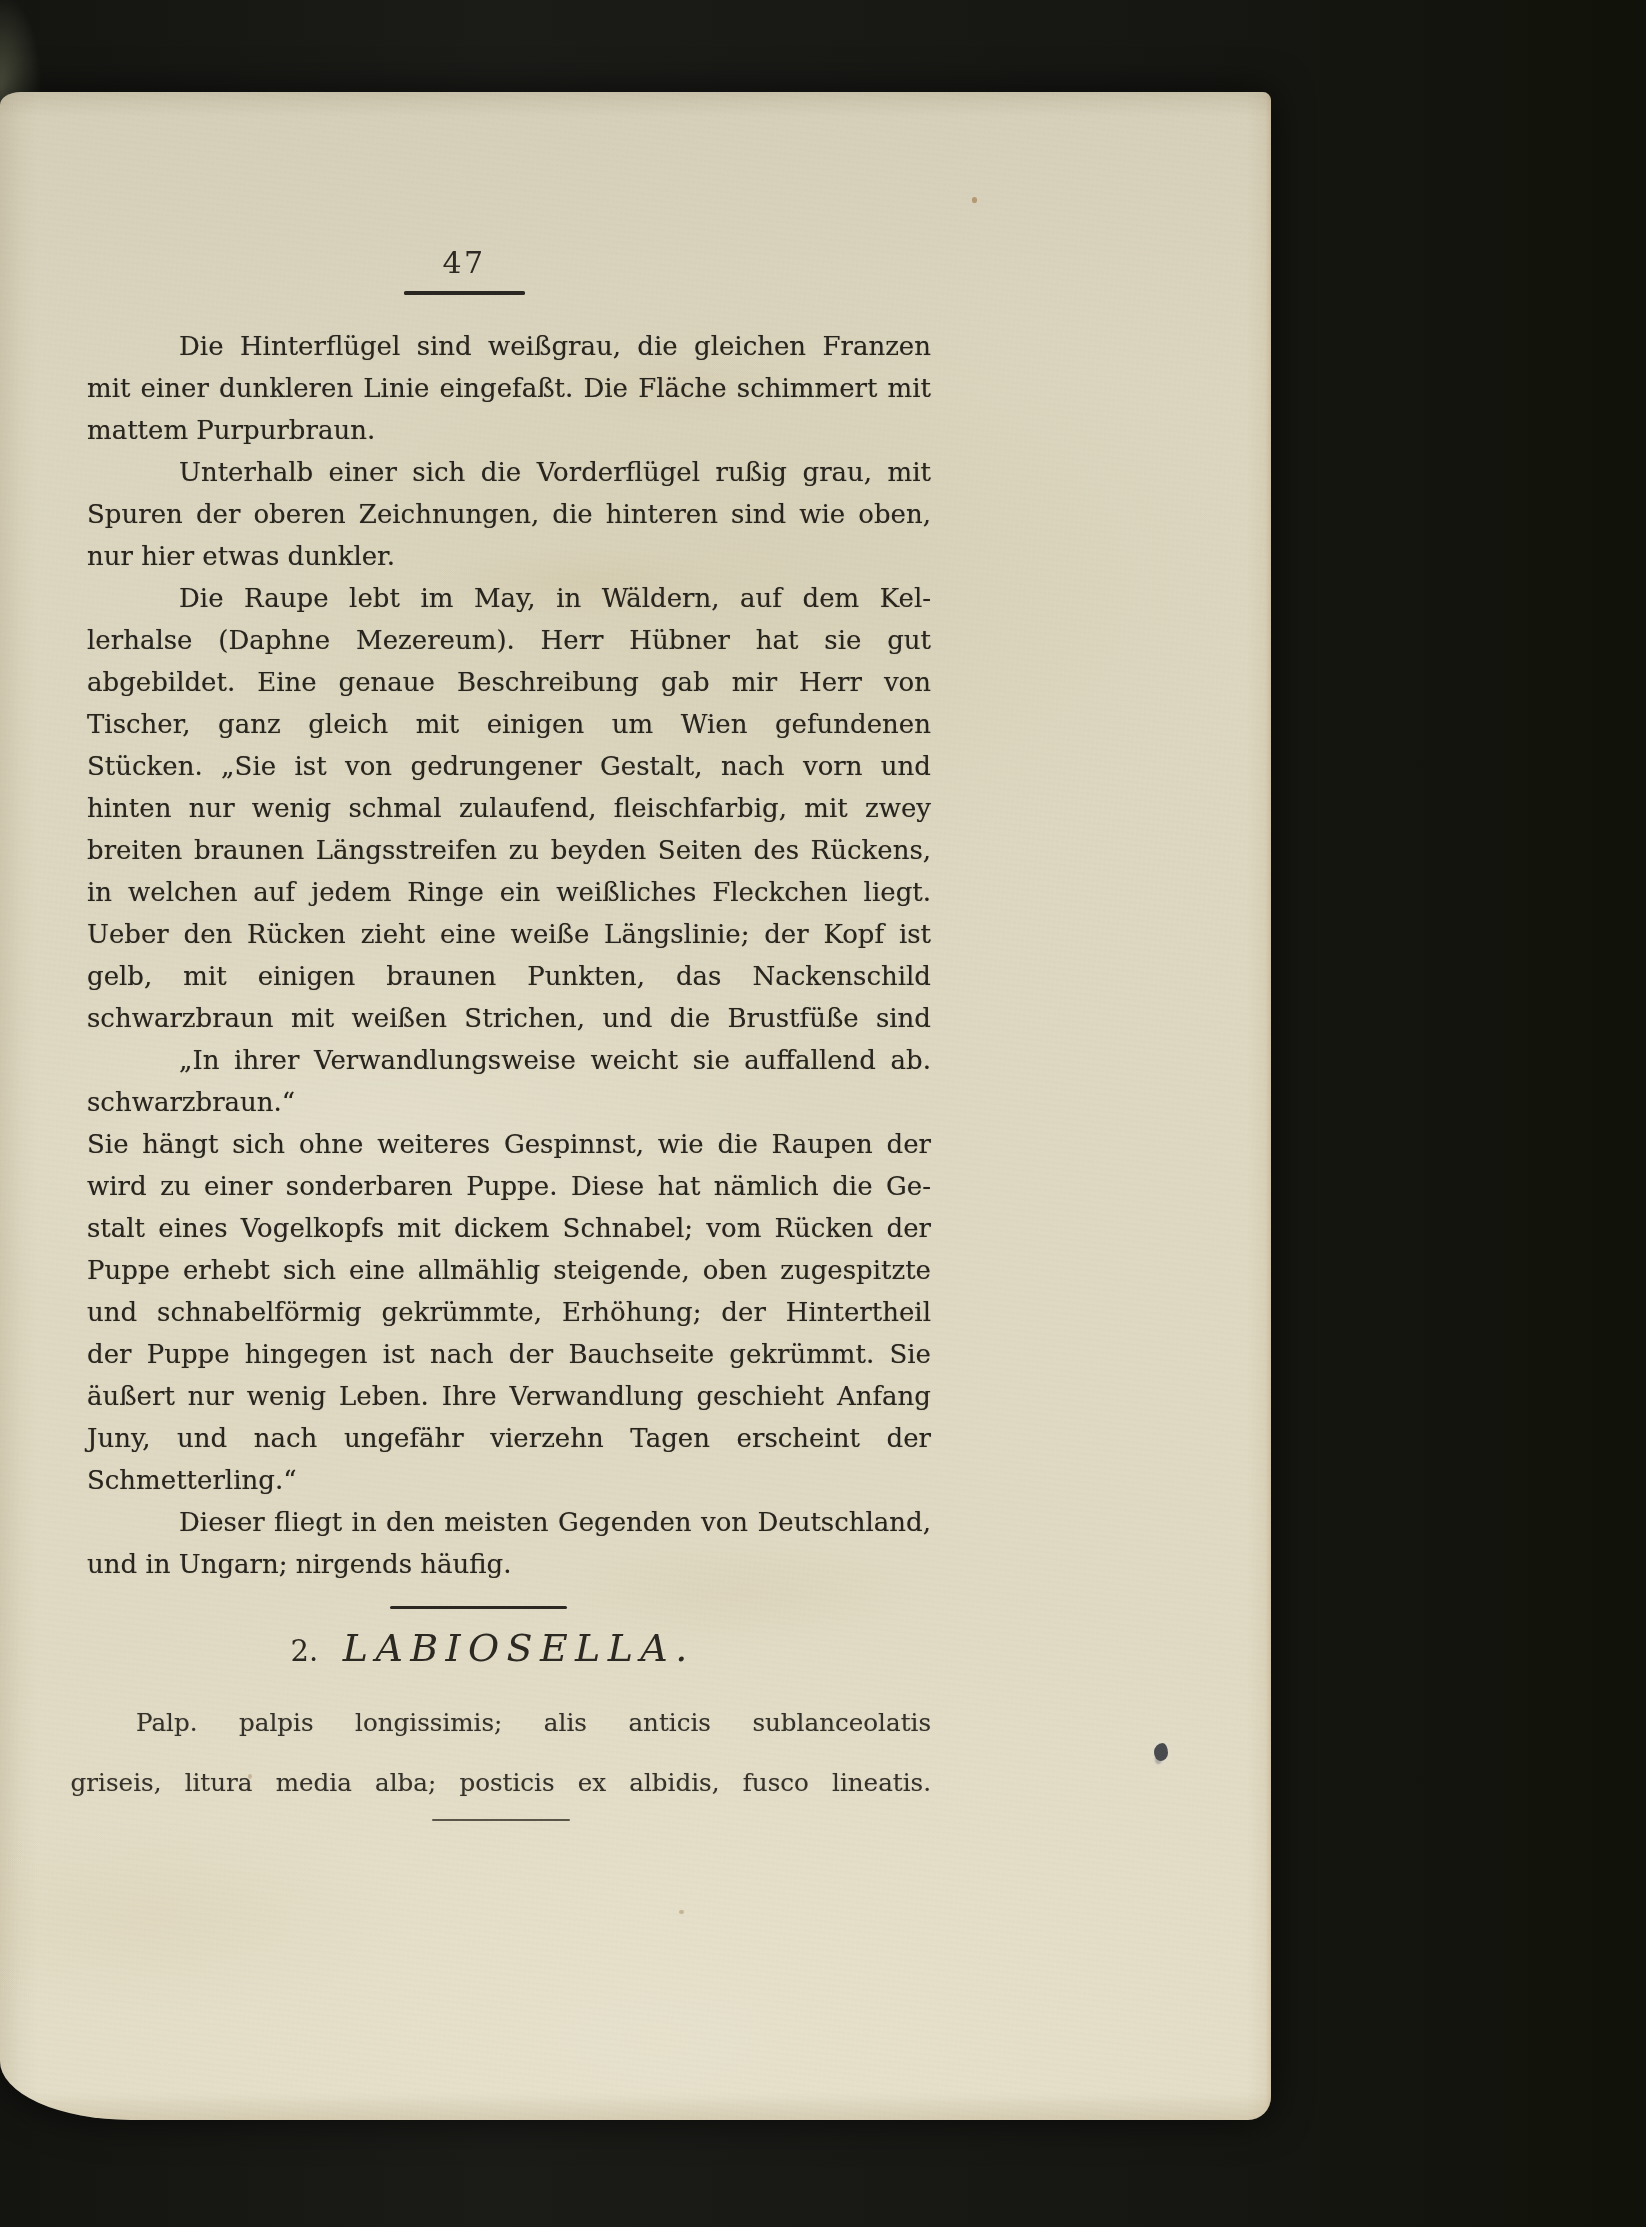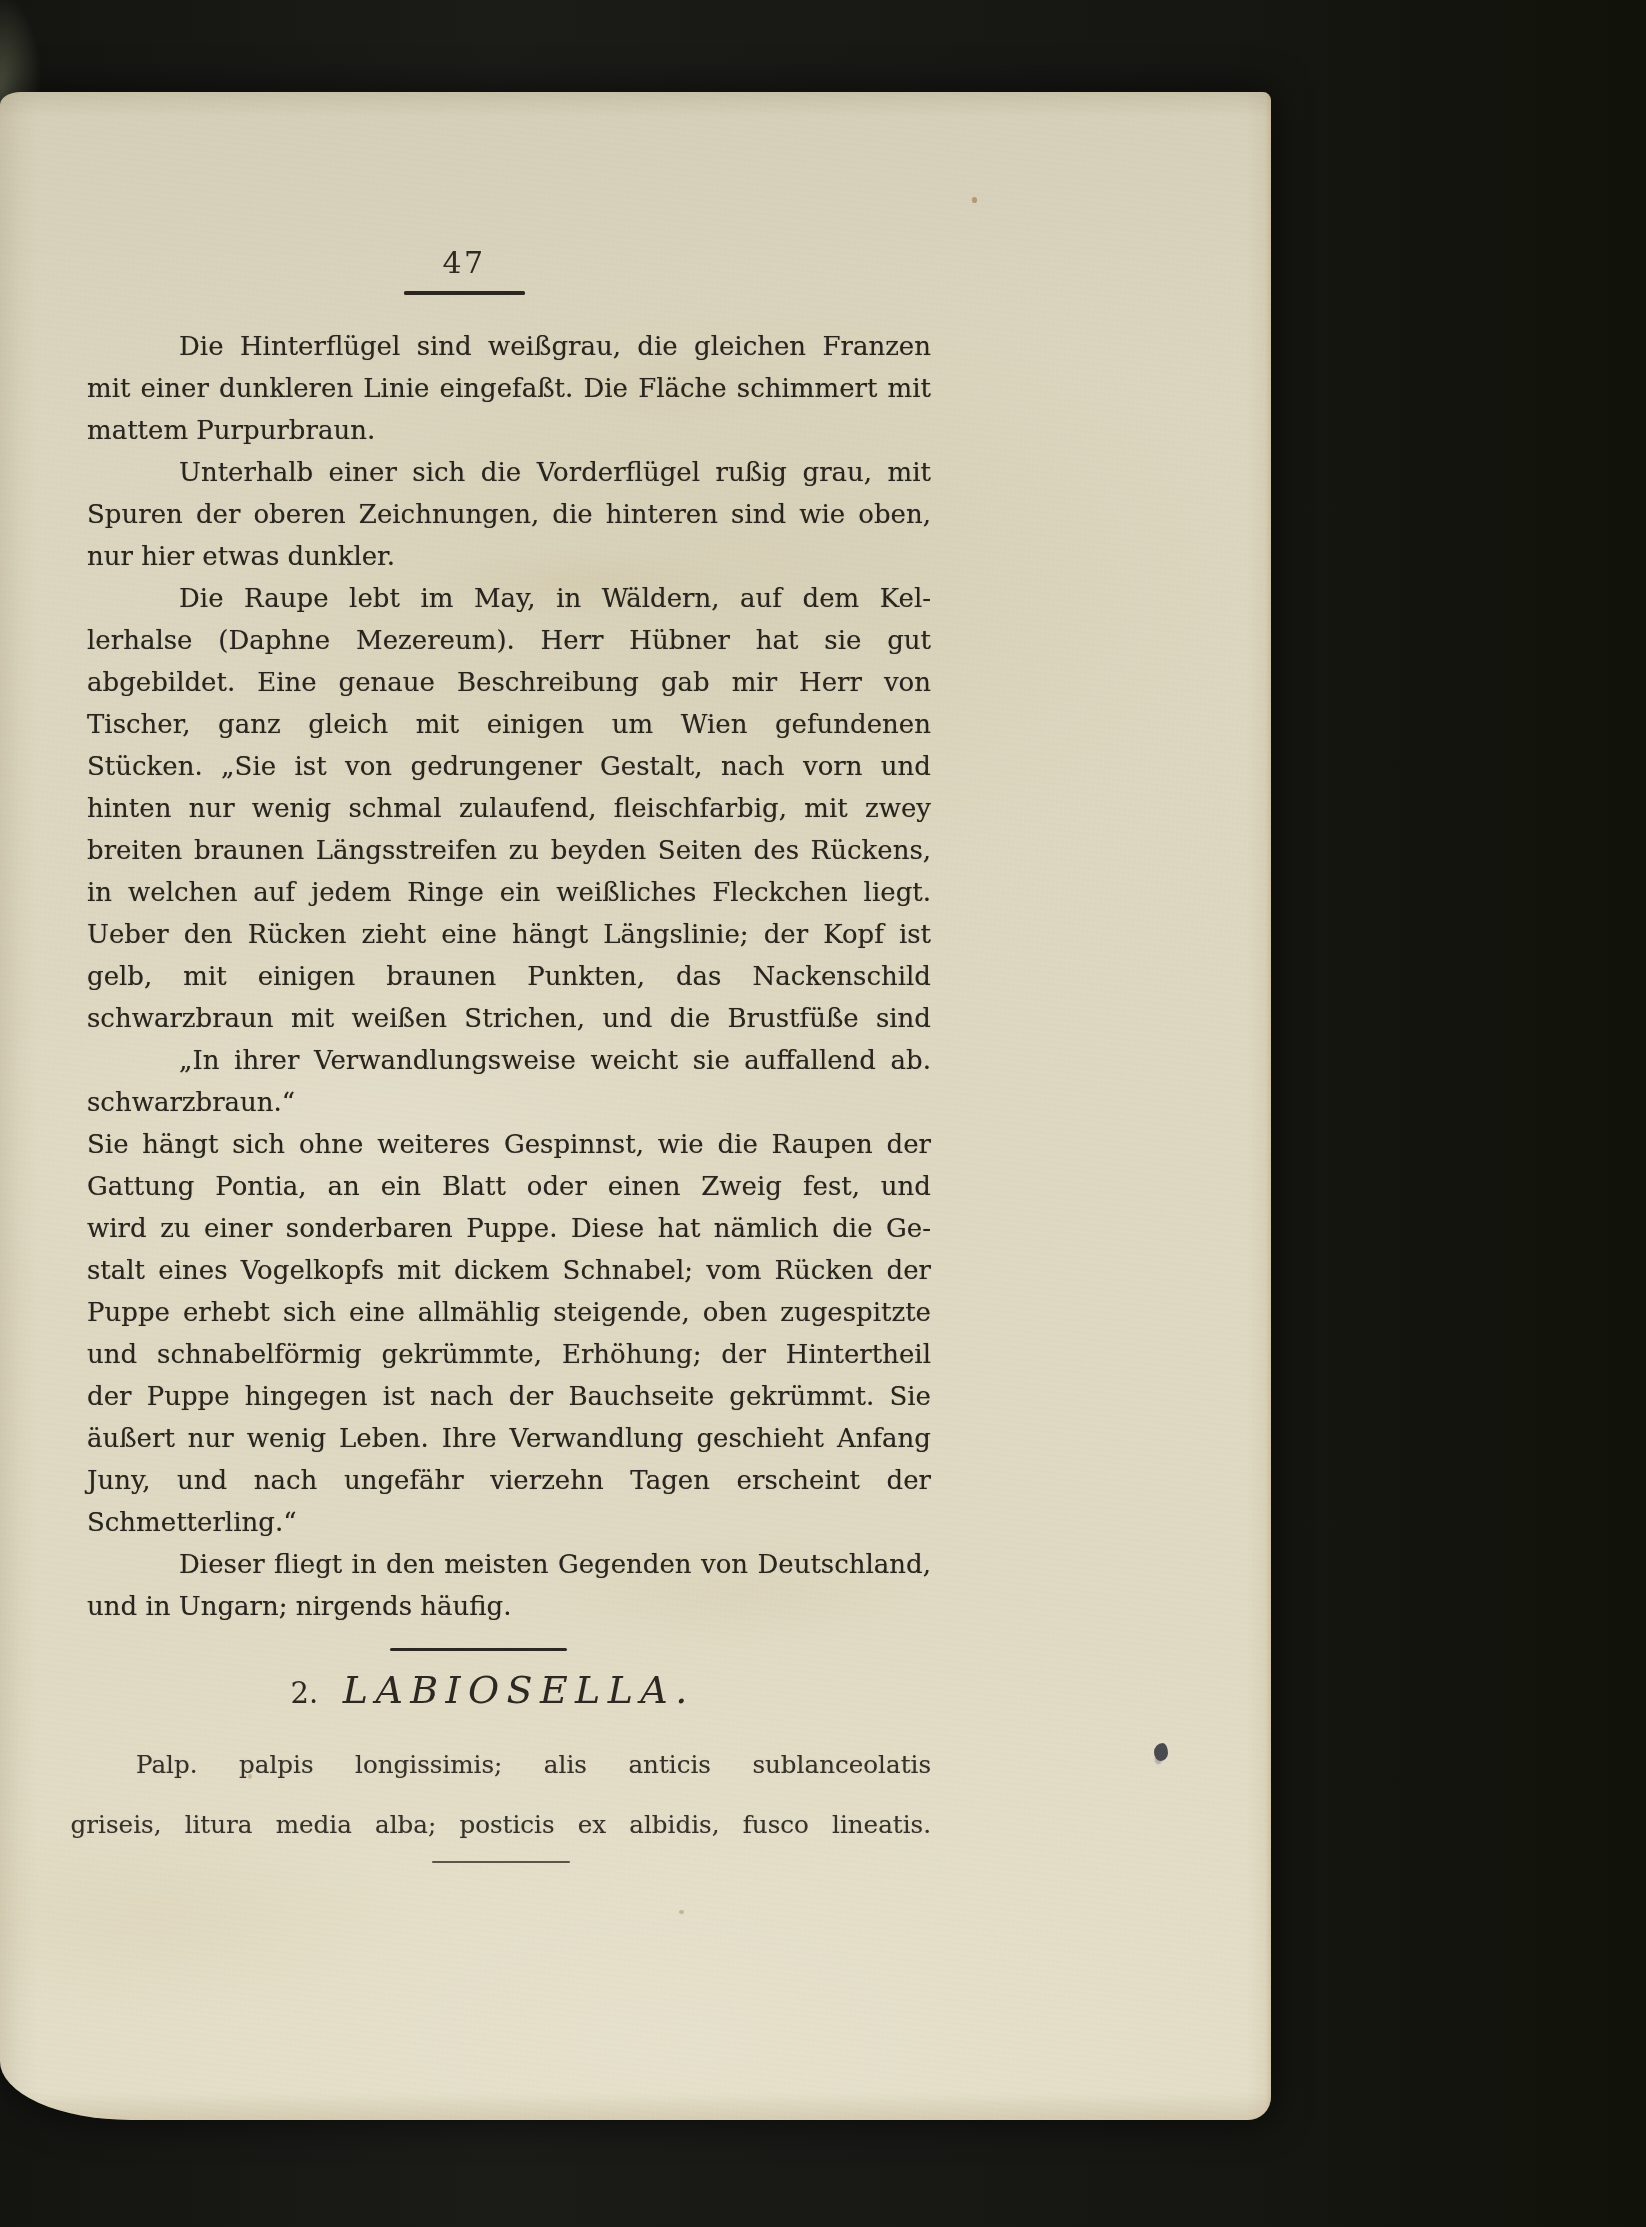--- a/index.html
+++ b/index.html
@@ -192,27 +192,26 @@
           <div class="text-line">Spuren der oberen Zeichnungen, die hinteren sind wie oben,</div>
           <div class="text-line last">nur hier etwas dunkler.</div>
           <div class="text-line indent">Die Raupe lebt im May, in Wäldern, auf dem Kel-</div>
           <div class="text-line">lerhalse (Daphne Mezereum). Herr Hübner hat sie gut</div>
           <div class="text-line">abgebildet. Eine genaue Beschreibung gab mir Herr von</div>
           <div class="text-line">Tischer, ganz gleich mit einigen um Wien gefundenen</div>
           <div class="text-line">Stücken. „Sie ist von gedrungener Gestalt, nach vorn und</div>
           <div class="text-line">hinten nur wenig schmal zulaufend, fleischfarbig, mit zwey</div>
           <div class="text-line">breiten braunen Längsstreifen zu beyden Seiten des Rückens,</div>
           <div class="text-line">in welchen auf jedem Ringe ein weißliches Fleckchen liegt.</div>
-          <div class="text-line">Ueber den Rücken zieht eine hängt Längslinie; der Kopf ist</div>
+          <div class="text-line">Ueber den Rücken zieht eine weiße Längslinie; der Kopf ist</div>
           <div class="text-line">gelb, mit einigen braunen Punkten, das Nackenschild</div>
           <div class="text-line">schwarzbraun mit weißen Strichen, und die Brustfüße sind</div>
           <div class="text-line indent">„In ihrer Verwandlungsweise weicht sie auffallend ab.</div>
           <div class="text-line last">schwarzbraun.“</div>
           <div class="text-line">Sie hängt sich ohne weiteres Gespinnst, wie die Raupen der</div>
-          <div class="text-line">Gattung Pontia, an ein Blatt oder einen Zweig fest, und</div>
           <div class="text-line">wird zu einer sonderbaren Puppe. Diese hat nämlich die Ge-</div>
           <div class="text-line">stalt eines Vogelkopfs mit dickem Schnabel; vom Rücken der</div>
           <div class="text-line">Puppe erhebt sich eine allmählig steigende, oben zugespitzte</div>
           <div class="text-line">und schnabelförmig gekrümmte, Erhöhung; der Hintertheil</div>
           <div class="text-line">der Puppe hingegen ist nach der Bauchseite gekrümmt. Sie</div>
           <div class="text-line">äußert nur wenig Leben. Ihre Verwandlung geschieht Anfang</div>
           <div class="text-line">Juny, und nach ungefähr vierzehn Tagen erscheint der</div>
           <div class="text-line last">Schmetterling.“</div>
           <div class="text-line indent">Dieser fliegt in den meisten Gegenden von Deutschland,</div>
           <div class="text-line last">und in Ungarn; nirgends häufig.</div>

